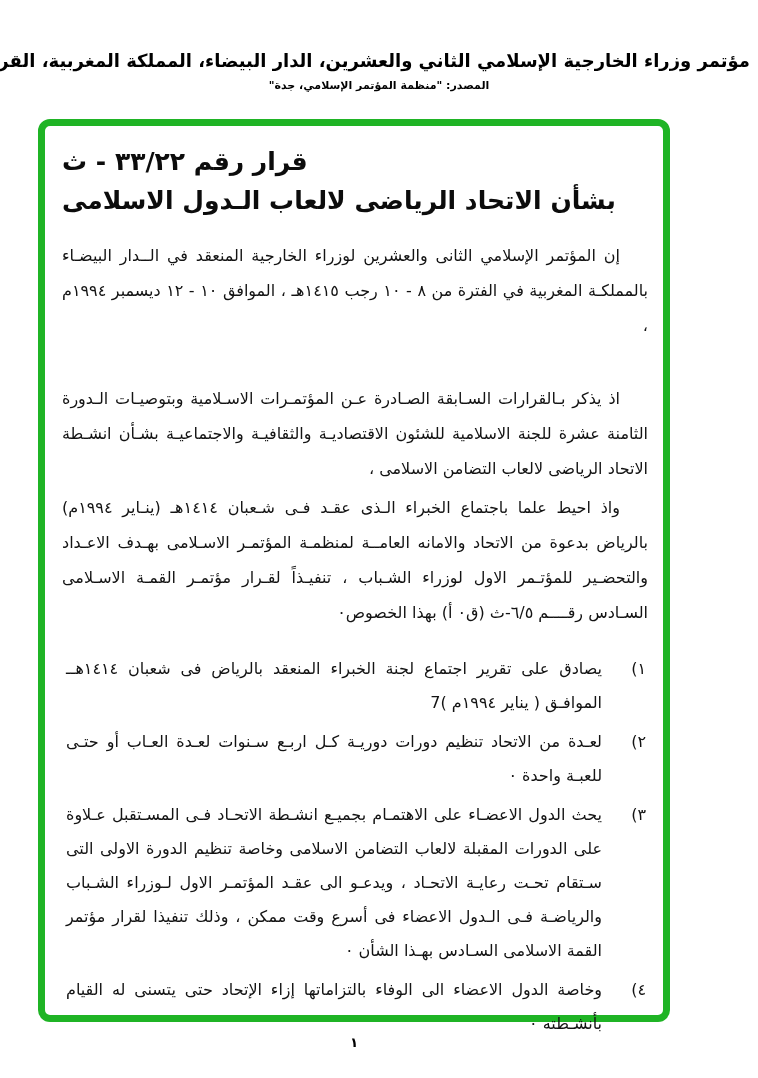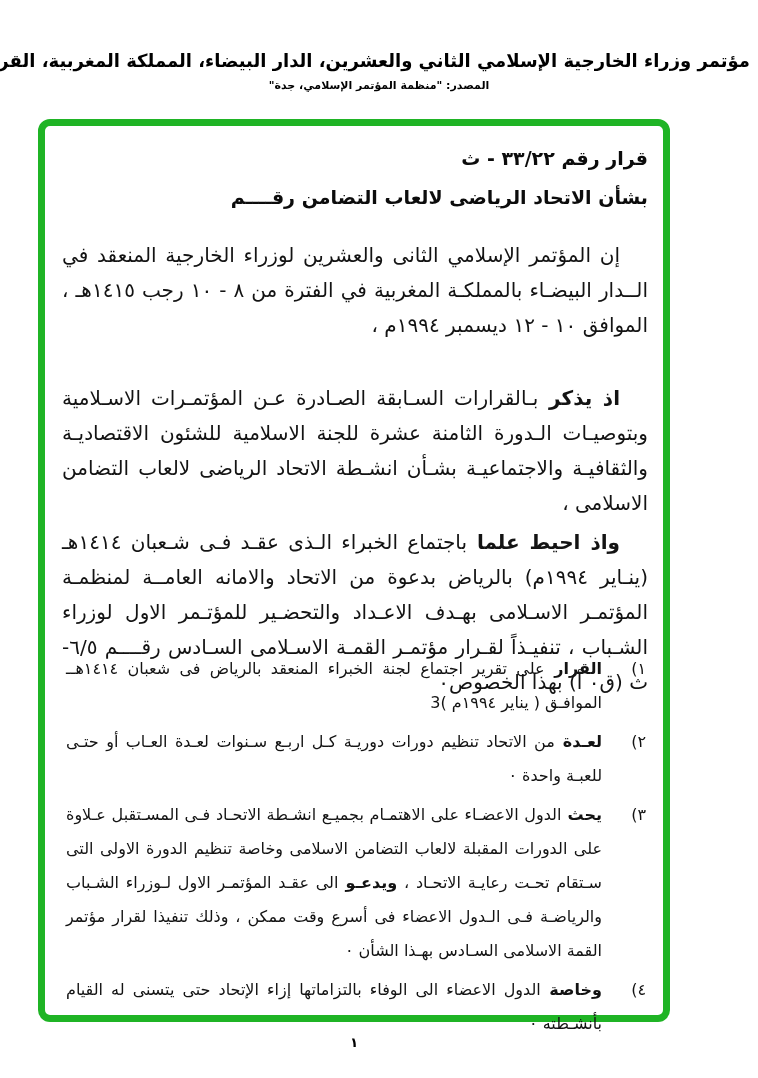--- a/index.html
+++ b/index.html
@@ -17,73 +17,73 @@
     direction:rtl;
   }
   .doc-header .h-l1 { font-size:18px; white-space:nowrap; }
   .doc-header .h-l2 { font-size:11px; margin-top:8px; }
   .green-box {
     position:absolute; left:38px; top:119px; width:632px; height:903px;
     border:7px solid #1fb425; border-radius:12px;
   }
   .title-line {
     position:absolute; left:62px; width:586px;
-    direction:rtl; text-align:right;
-    font-weight:bold; font-size:19px; color:#0c0c0c;
+    direction:rtl; text-align:left;
+    font-weight:bold; font-size:25px; color:#0c0c0c;
   }
   .title-1 { top:147px; }
   .title-2 { top:186px; }
   .paras {
     position:absolute; top:238px; left:62px; width:586px;
     direction:rtl;
   }
   .para {
-    font-size:20px; line-height:35px; text-align:justify;
+    font-size:16px; line-height:35px; text-align:justify;
     text-indent:28px; color:#131313;
   }
   .para:nth-child(1) { margin-bottom:38px; }
   .para:nth-child(2) { margin-bottom:4px; }
   .para:nth-child(3) { margin-bottom:20px; }
   .items {
     position:absolute; top:652px; left:62px; width:586px;
     direction:rtl;
   }
   .item { display:flex; font-size:16px; line-height:34px; color:#131313; }
   .item + .item { margin-top:5px; }
   .item-marker { flex:0 0 46px; text-align:right; padding-right:2px; }
   .item-body { flex:1; text-align:justify; padding-left:4px; }
-  .lead { font-weight:bold; }
+  .lead { font-weight:normal; }
   .pagenum {
     position:absolute; top:1034px; left:38px; width:632px;
     text-align:center; font-weight:bold; font-size:13.5px; color:#000;
   }
 </style>
 </head>
 <body>
 
 <div class="doc-header">
   <div class="h-l1">مؤتمر وزراء الخارجية الإسلامي الثاني والعشرين، الدار البيضاء، المملكة المغربية، القرارات الثقافية، القرار الرقم ٣٣/٢٢-ث</div>
   <div class="h-l2">المصدر: "منظمة المؤتمر الإسلامي، جدة"</div>
 </div>
 
 <div class="green-box"></div>
 
 <div class="title-line title-1" dir="rtl">قرار رقم ٣٣/٢٢ - ث</div>
-<div class="title-line title-2" dir="rtl">بشأن الاتحاد الرياضى لالعاب التضامن رقــــم</div>
+<div class="title-line title-2" dir="rtl">بشأن الاتحاد الرياضى لالعاب الـدول الاسلامى</div>
 
 <div class="paras" id="paras">
     <p class="para"><span>إن المؤتمر الإسلامي الثانى والعشرين لوزراء الخارجية المنعقد  في الــدار البيضـاء بالمملكـة المغربية في الفترة من ٨ - ١٠ رجب ١٤١٥هـ ، الموافق ١٠ - ١٢ ديسمبر ١٩٩٤م ،</span></p>
     <p class="para"><span class="lead">اذ يذكر </span><span>بـالقرارات السـابقة الصـادرة عـن المؤتمـرات الاسـلامية وبتوصيـات الـدورة الثامنة عشرة للجنة الاسلامية للشئون الاقتصاديـة والثقافيـة والاجتماعيـة بشـأن انشـطة الاتحاد الرياضى لالعاب التضامن الاسلامى ،</span></p>
     <p class="para"><span class="lead">واذ احيط علما </span><span>باجتماع الخبراء الـذى عقـد فـى شـعبان ١٤١٤هـ (ينـاير ١٩٩٤م) بالرياض بدعوة من الاتحاد والامانه العامــة لمنظمـة المؤتمـر الاسـلامى بهـدف الاعـداد والتحضـير للمؤتـمر الاول لوزراء الشـباب ، تنفيـذاً لقـرار مؤتمـر القمـة الاسـلامى السـادس رقــــم ٦/٥-ث (ق٠ أ)  بهذا الخصوص٠</span></p>
   </div>
 
 <div class="items" id="items">
     <div class="item">
       <div class="item-marker">١)</div>
-      <div class="item-body"><span class="lead">القرار </span><span>على تقرير اجتماع لجنة الخبراء المنعقد بالرياض فى شعبان ١٤١٤هــ الموافـق ( يناير ١٩٩٤م )3</span></div>
+      <div class="item-body"><span class="lead">يصادق </span><span>على تقرير اجتماع لجنة الخبراء المنعقد بالرياض فى شعبان ١٤١٤هــ الموافـق ( يناير ١٩٩٤م )7</span></div>
     </div>
     <div class="item">
       <div class="item-marker">٢)</div>
       <div class="item-body"><span class="lead">لعـدة </span><span>من الاتحاد تنظيم دورات دوريـة كـل اربـع سـنوات لعـدة العـاب أو حتـى للعبـة واحدة ٠</span></div>
     </div>
     <div class="item">
       <div class="item-marker">٣)</div>
       <div class="item-body"><span class="lead">يحث </span><span>الدول الاعضـاء على الاهتمـام بجميـع انشـطة الاتحـاد فـى المسـتقبل عـلاوة على الدورات المقبلة لالعاب التضامن الاسلامى وخاصة تنظيم الدورة الاولى التى سـتقام تحـت رعايـة الاتحـاد ، </span><span class="lead">ويدعـو </span><span>الى عقـد المؤتمـر الاول لـوزراء الشـباب والرياضـة فـى الـدول الاعضاء فى أسرع وقت ممكن ، وذلك تنفيذا لقرار مؤتمر القمة الاسلامى السـادس بهـذا الشأن ٠</span></div>
     </div>
     <div class="item">

